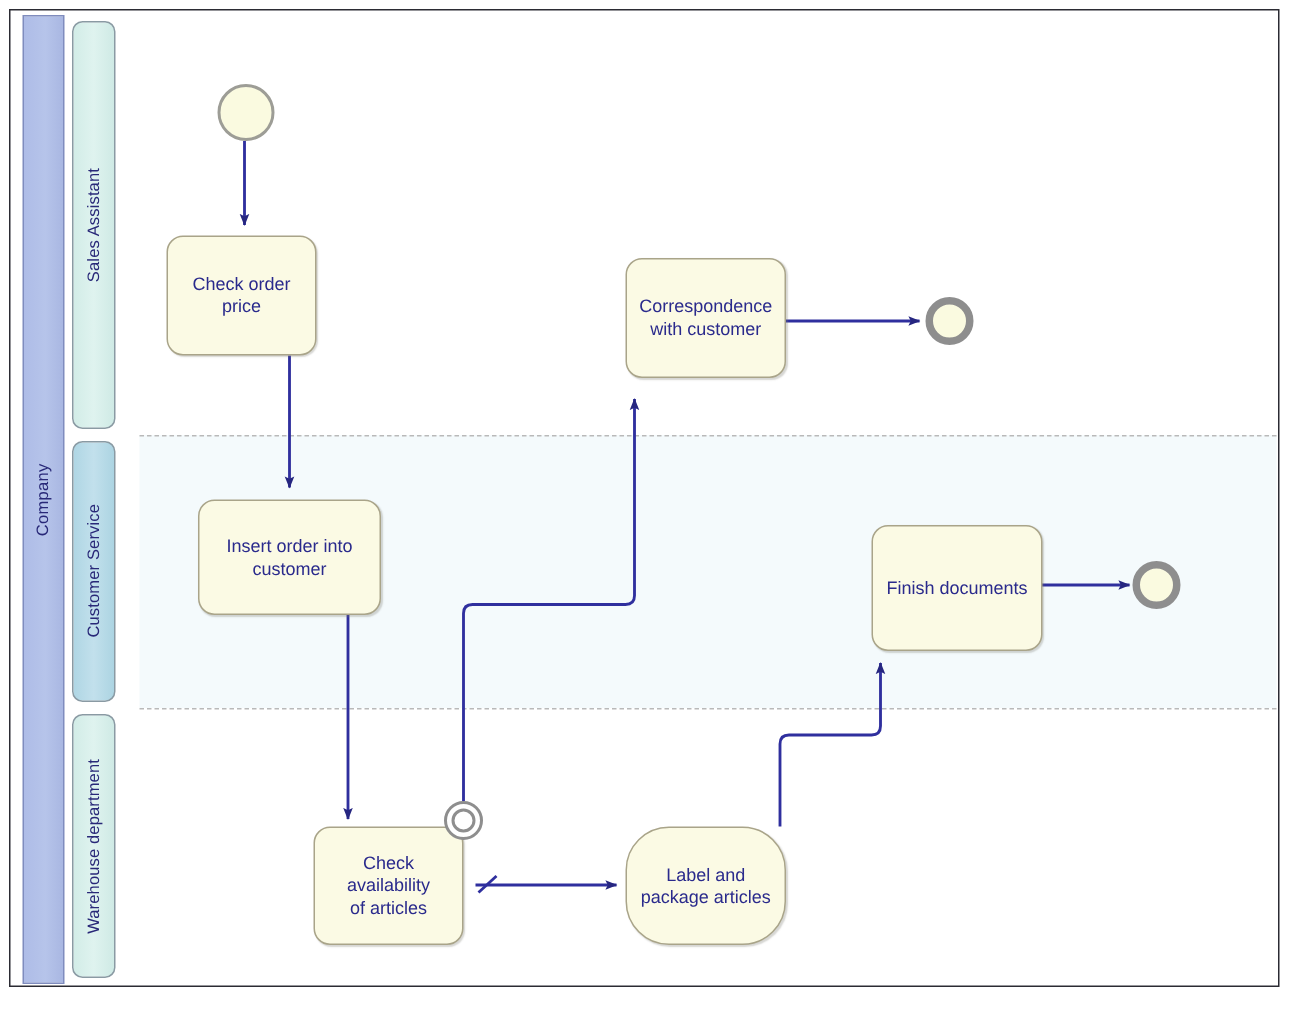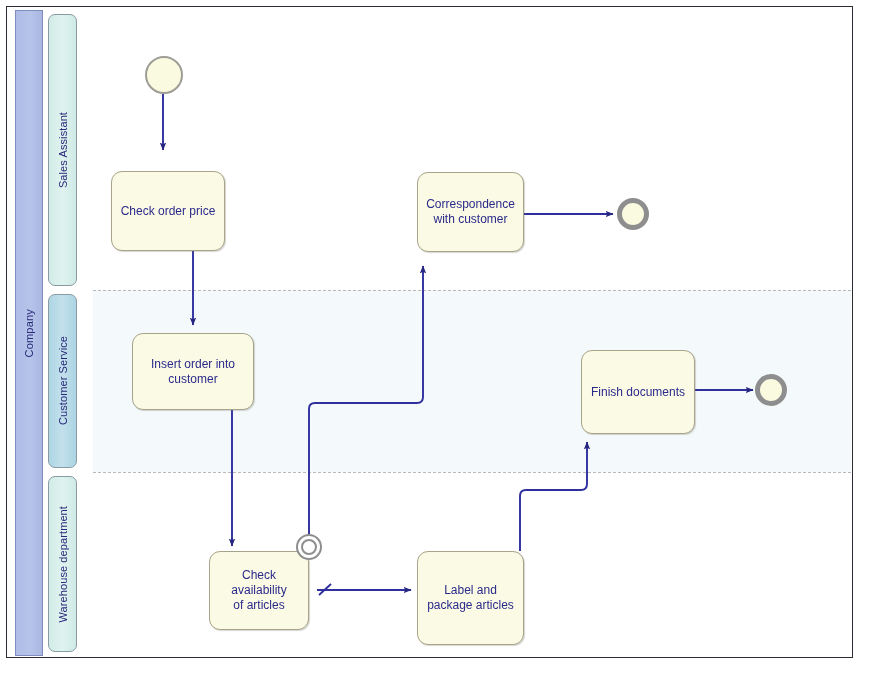--- a/index.html
+++ b/index.html
@@ -219,21 +219,21 @@
       <path d="M520,551 L520,496 Q520,490 526,490 L581,490 Q587,490 587,484 L587,442" marker-end="url(#arrowhead)"></path>
 
       <path d="M688,390 L753,390" marker-end="url(#arrowhead)"></path>
     </g>
 
     <path d="M319,595 L331,584" stroke="#2f2f9e" stroke-width="1.9" fill="none"></path>
   </svg>
 
   <div class="event event-start" style="left:145px; top:56px; width:38px; height:38px;"></div>
 
-  <div class="task" style="left:111px; top:157px; width:114px; height:80px;margin-top:14px;">
+  <div class="task" style="left:111px; top:157px; width:100px; height:80px;">
     <span>Check order price</span>
   </div>
 
   <div class="task" style="left:417px; top:172px; width:107px; height:80px;">
     <span>
       <span>Correspondence</span><br>
       <span>with customer</span>
     </span>
   </div>
 
@@ -256,20 +256,20 @@
     <span>
       <span>Check availability</span><br>
       <span>of articles</span>
     </span>
   </div>
 
   <div class="event event-boundary-outer" style="left:296px; top:534px; width:26px; height:26px;">
     <div class="event-boundary-inner" style="left:3px; top:3px; width:16px; height:16px;"></div>
   </div>
 
-  <div class="task" style="left:417px; top:551px; width:107px; height:94px;">
+  <div class="task" style="left:417px; top:551px; width:107px; height:79px;border-radius:29px;">
     <span>
       <span>Label and</span><br>
       <span>package articles</span>
     </span>
   </div>
 
 </div>
 
 </body></html>

